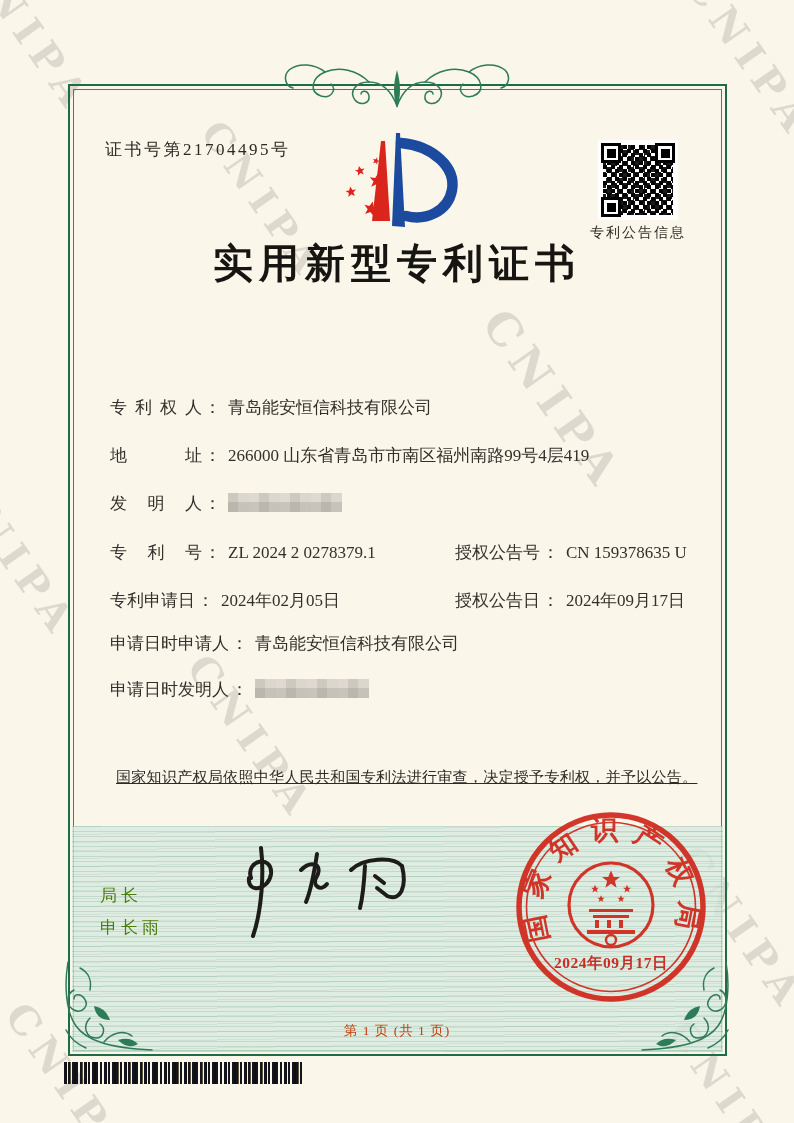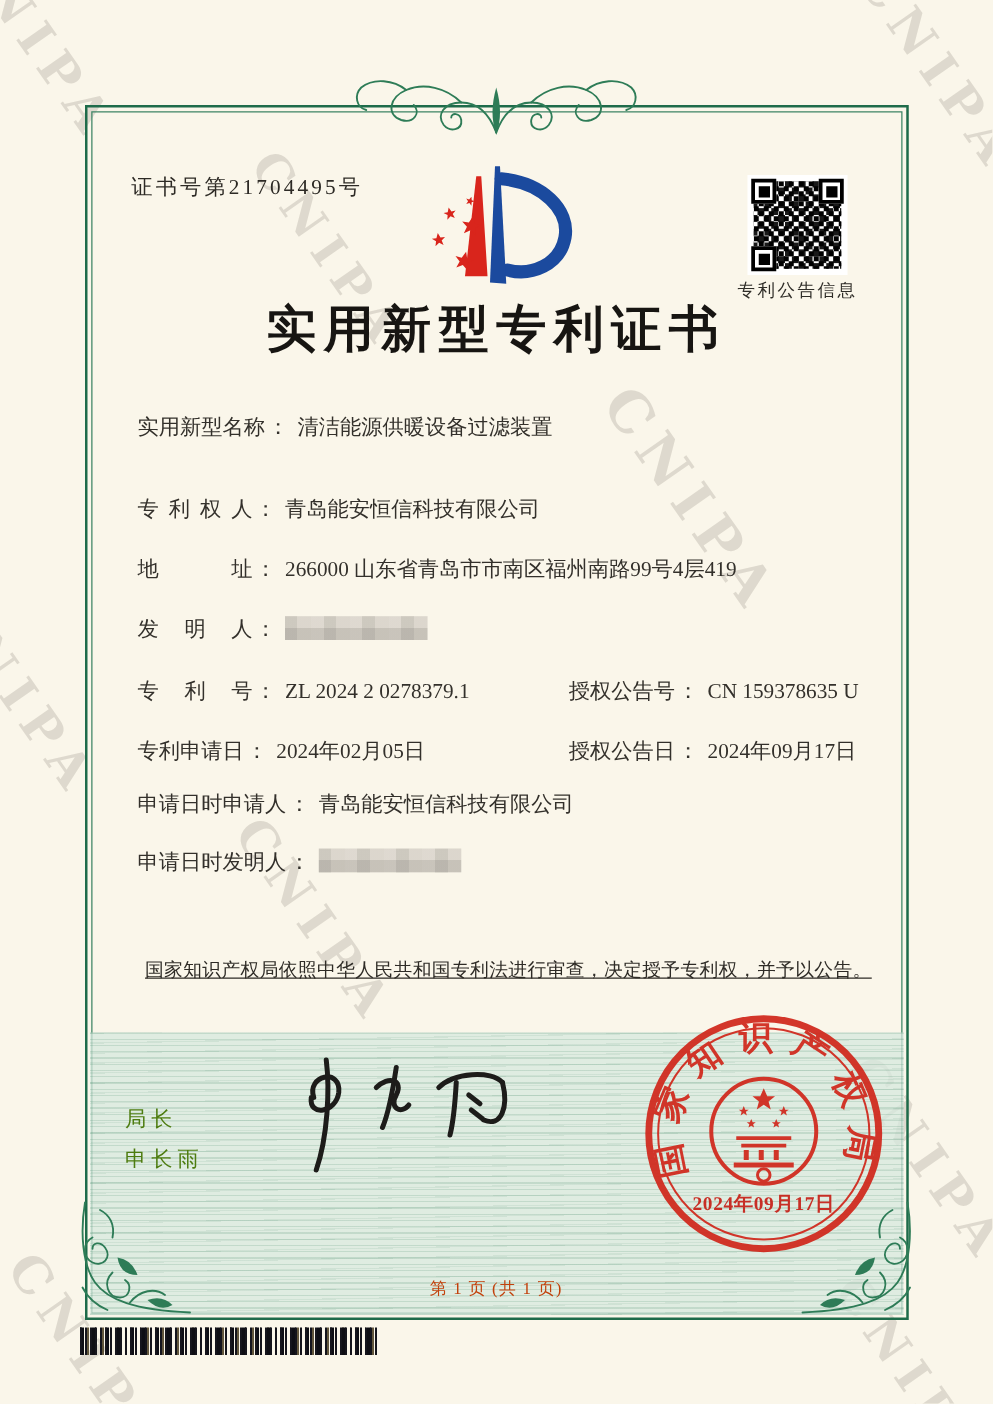--- a/index.html
+++ b/index.html
@@ -161,23 +161,20 @@
           <i></i>
         </div>
       <div class="fp bl">
           <i></i>
         </div>
     </div>
     <div class="qr-caption">专利公告信息</div>
 
     <div class="title">实用新型专利证书</div>
 
-    <div class="row" style="top:330px">
-      <span>实用新型名称</span><span class="colon">：</span><span>清洁能源供暖设备过滤装置</span>
-    </div>
     <div class="row" style="top:396px">
       <span class="lbl-j">专利权人</span><span class="colon">：</span><span>青岛能安恒信科技有限公司</span>
     </div>
     <div class="row" style="top:444px">
       <span class="lbl-j">地址</span><span class="colon">：</span><span>266000 山东省青岛市市南区福州南路99号4层419</span>
     </div>
     <div class="row" style="top:492px">
       <span class="lbl-j">发明人</span><span class="colon">：</span><span class="redacted"></span>
     </div>
     <div class="row" style="top:541px">

